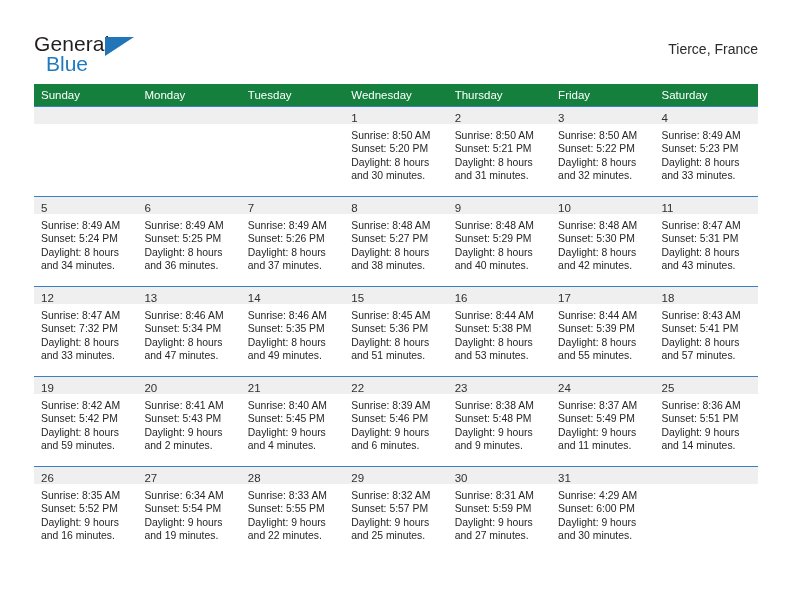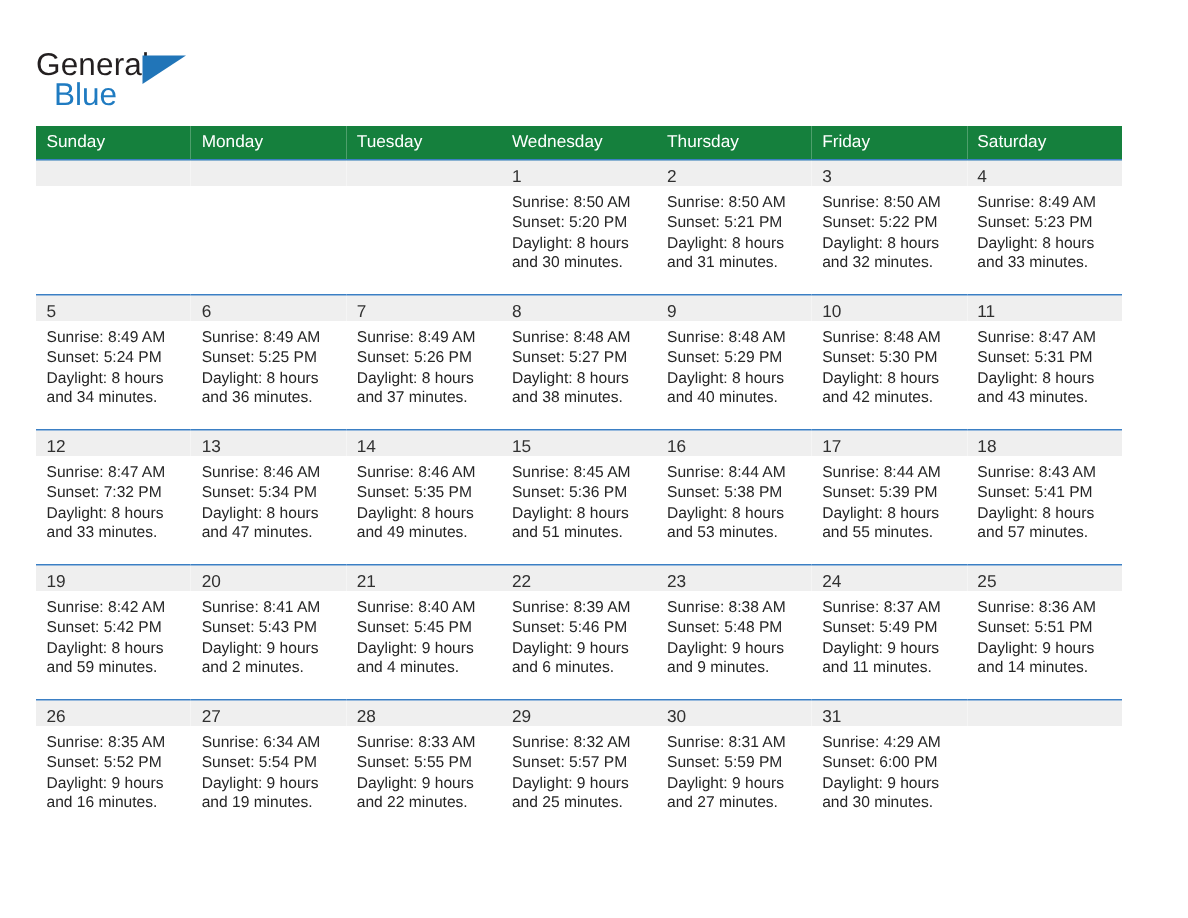--- a/index.html
+++ b/index.html
@@ -13,21 +13,21 @@
     height: 612px;
     font-family: "Liberation Sans", sans-serif;
     color: #222222;
     overflow: hidden;
   }
   .page {
     position: relative;
     width: 792px;
     height: 452px;
     box-sizing: border-box;
-    padding: 0 24px;
+    padding: 0 34px;
   }
 
   
   .header {
     display: flex;
     justify-content: space-between;
     align-items: flex-start;
     padding-top: 32px;
     height: 72px;
     box-sizing: border-box;
@@ -138,20 +138,21 @@
 
   <div class="header">
 
     <div class="brand">
       <span class="brand-general">General</span>
       <span class="brand-triangle"></span>
       <span class="brand-blue">Blue</span>
     </div>
 
     <div class="title-block">
+      <div class="cal-sub">Tierce, France</div>
     </div>
 
   </div>
 
   <table class="calendar">
     <thead>
       <tr id="weekday-row">
           <th>Sunday</th>
           <th>Monday</th>
           <th>Tuesday</th>

